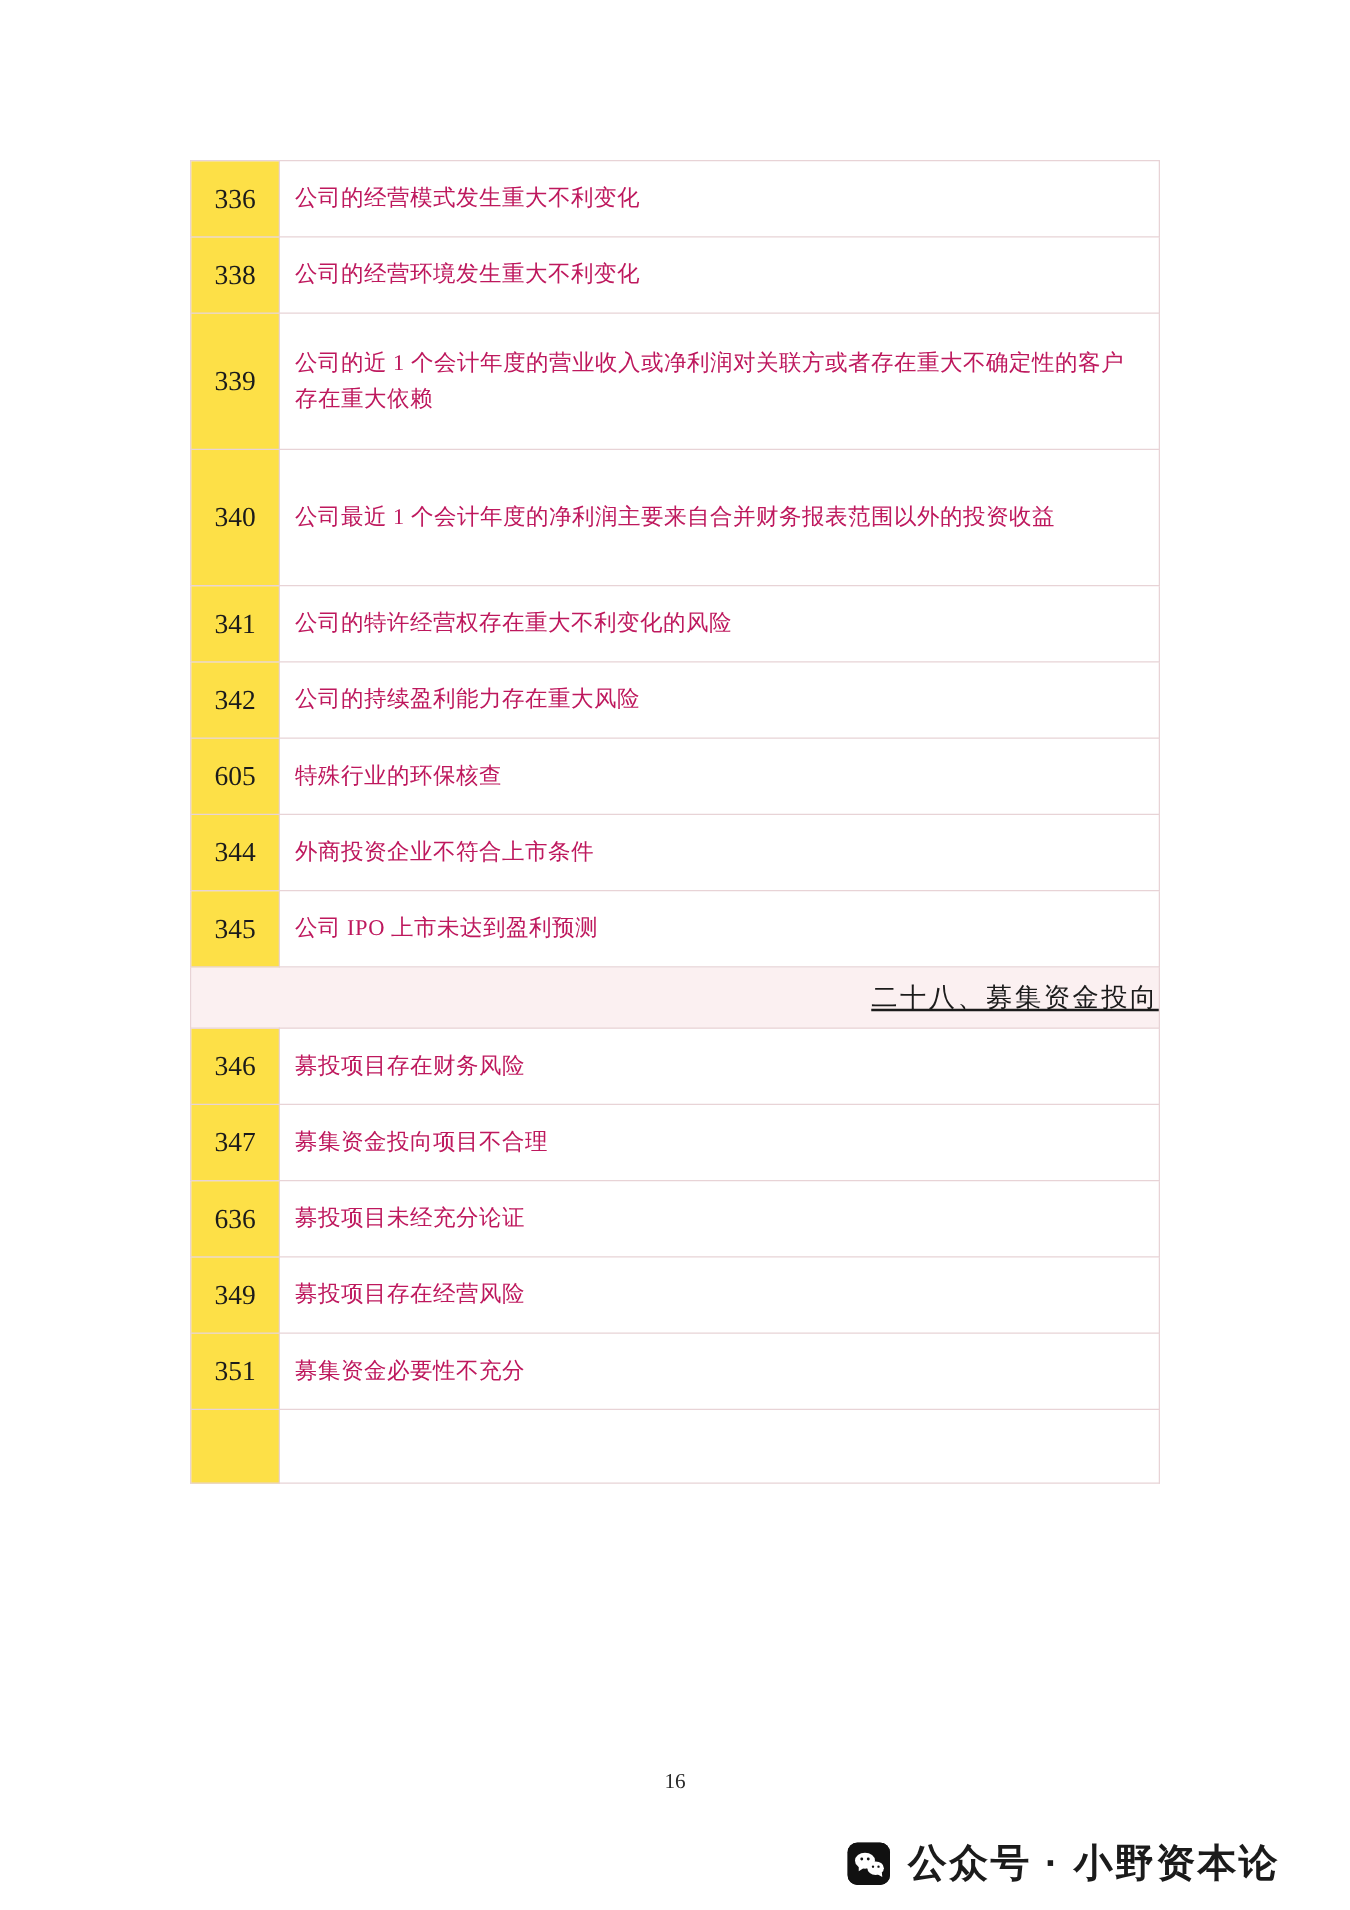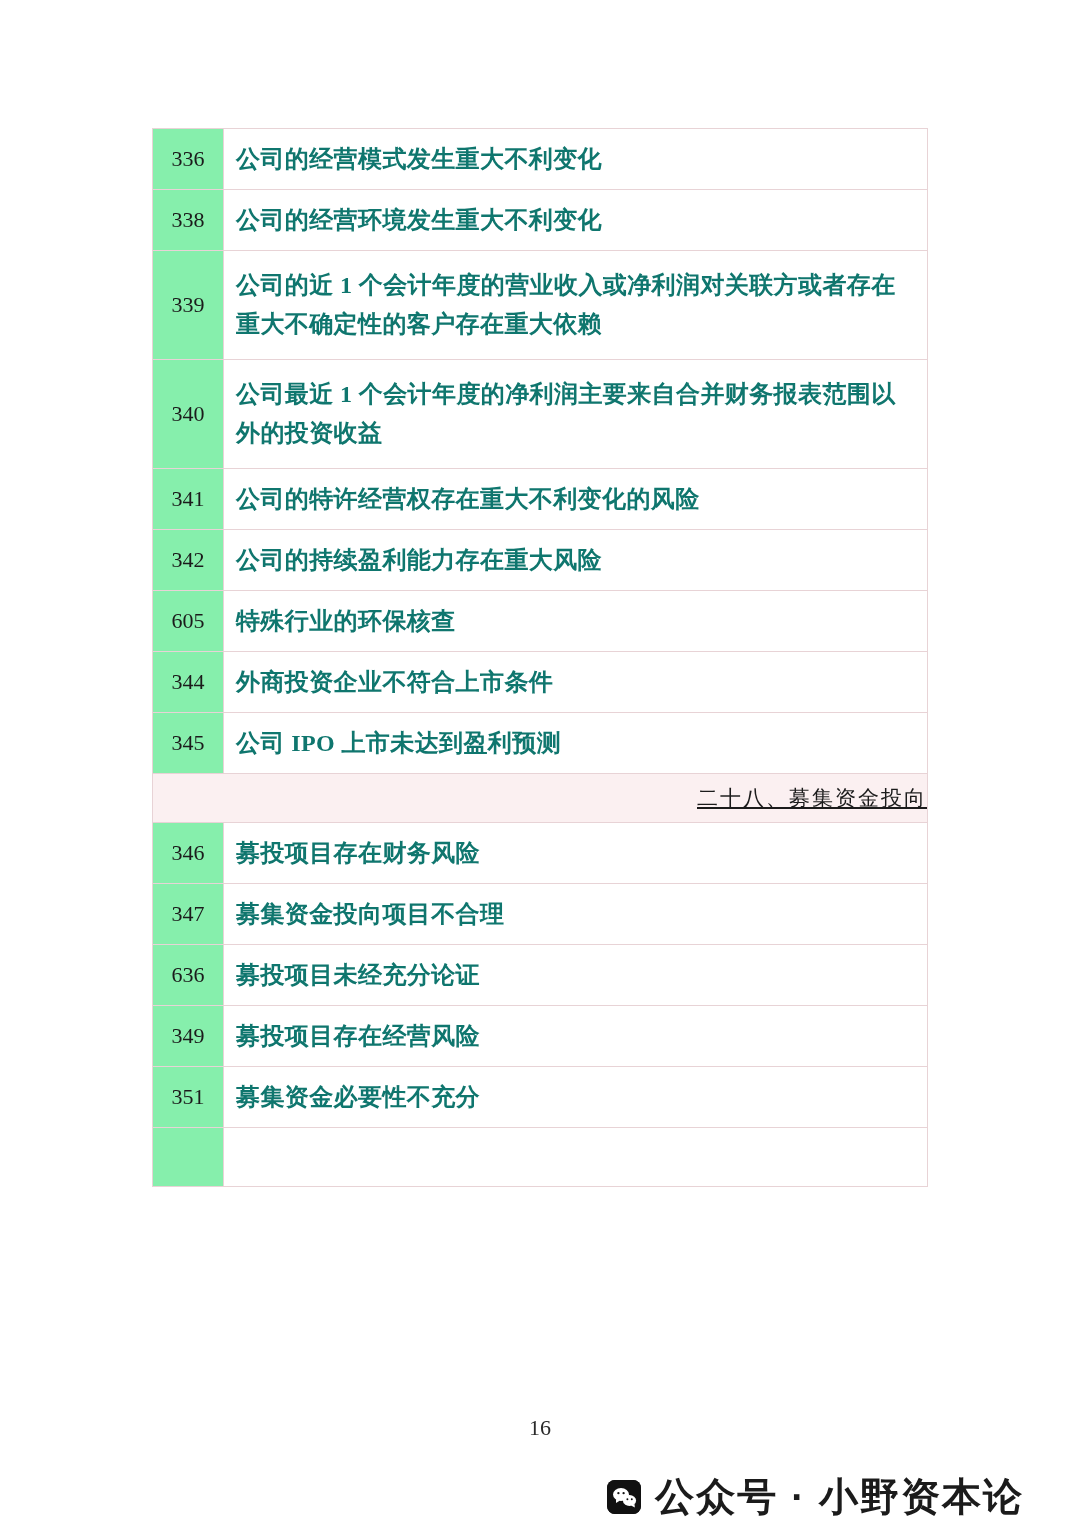--- a/index.html
+++ b/index.html
@@ -34,35 +34,34 @@
   }
 
   .doc-table td {
     border: 1px solid #e8d3d6;
     vertical-align: middle;
     padding: 0;
   }
 
   .col-num {
     width: 70px;
-    background: #86efac;
+    background: #fde047;
     text-align: center;
     font-size: 22px;
     color: #1b1b1b;
     font-family: "Liberation Serif", serif;
   }
 
   .col-text {
     background: #ffffff;
-    font-size: 24px;
+    font-size: 18px;
     line-height: 1.62;
     padding: 6px 10px 6px 12px !important;
-    color: #0f766e;
+    color: #be185d;
     letter-spacing: 0.4px;
-    font-weight: bold;
   }
 
   .row-1 .col-num, .row-1 .col-text { height: 48px; }
   .row-2 .col-num, .row-2 .col-text { height: 96px; }
 
   .section-row td {
     background: #fbf0f1;
     text-align: right;
     font-size: 21px;
     height: 48px;
@@ -75,21 +74,21 @@
   .empty-row .col-text {
     height: 46px;
   }
 
   .page-number {
     position: absolute;
     left: 0;
     top: 1415px;
     width: 1080px;
     text-align: center;
-    font-size: 22px;
+    font-size: 17px;
     color: #2a2a2a;
     font-family: "Liberation Serif", serif;
   }
 
   .footer-brand {
     position: absolute;
     right: 56px;
     top: 1470px;
     display: flex;
     align-items: center;
@@ -98,21 +97,21 @@
   .wechat-badge {
     width: 34px;
     height: 34px;
     border-radius: 8px;
     background: #111;
     position: relative;
     flex: 0 0 auto;
   }
   .wechat-badge svg { display:block; }
   .footer-text {
-    font-size: 39px;
+    font-size: 31px;
     font-weight: bold;
     color: #1b1b1b;
     letter-spacing: 2px;
     font-family: "Liberation Sans", sans-serif;
   }
 </style>
 </head>
 <body>
 
 <div class="page">

